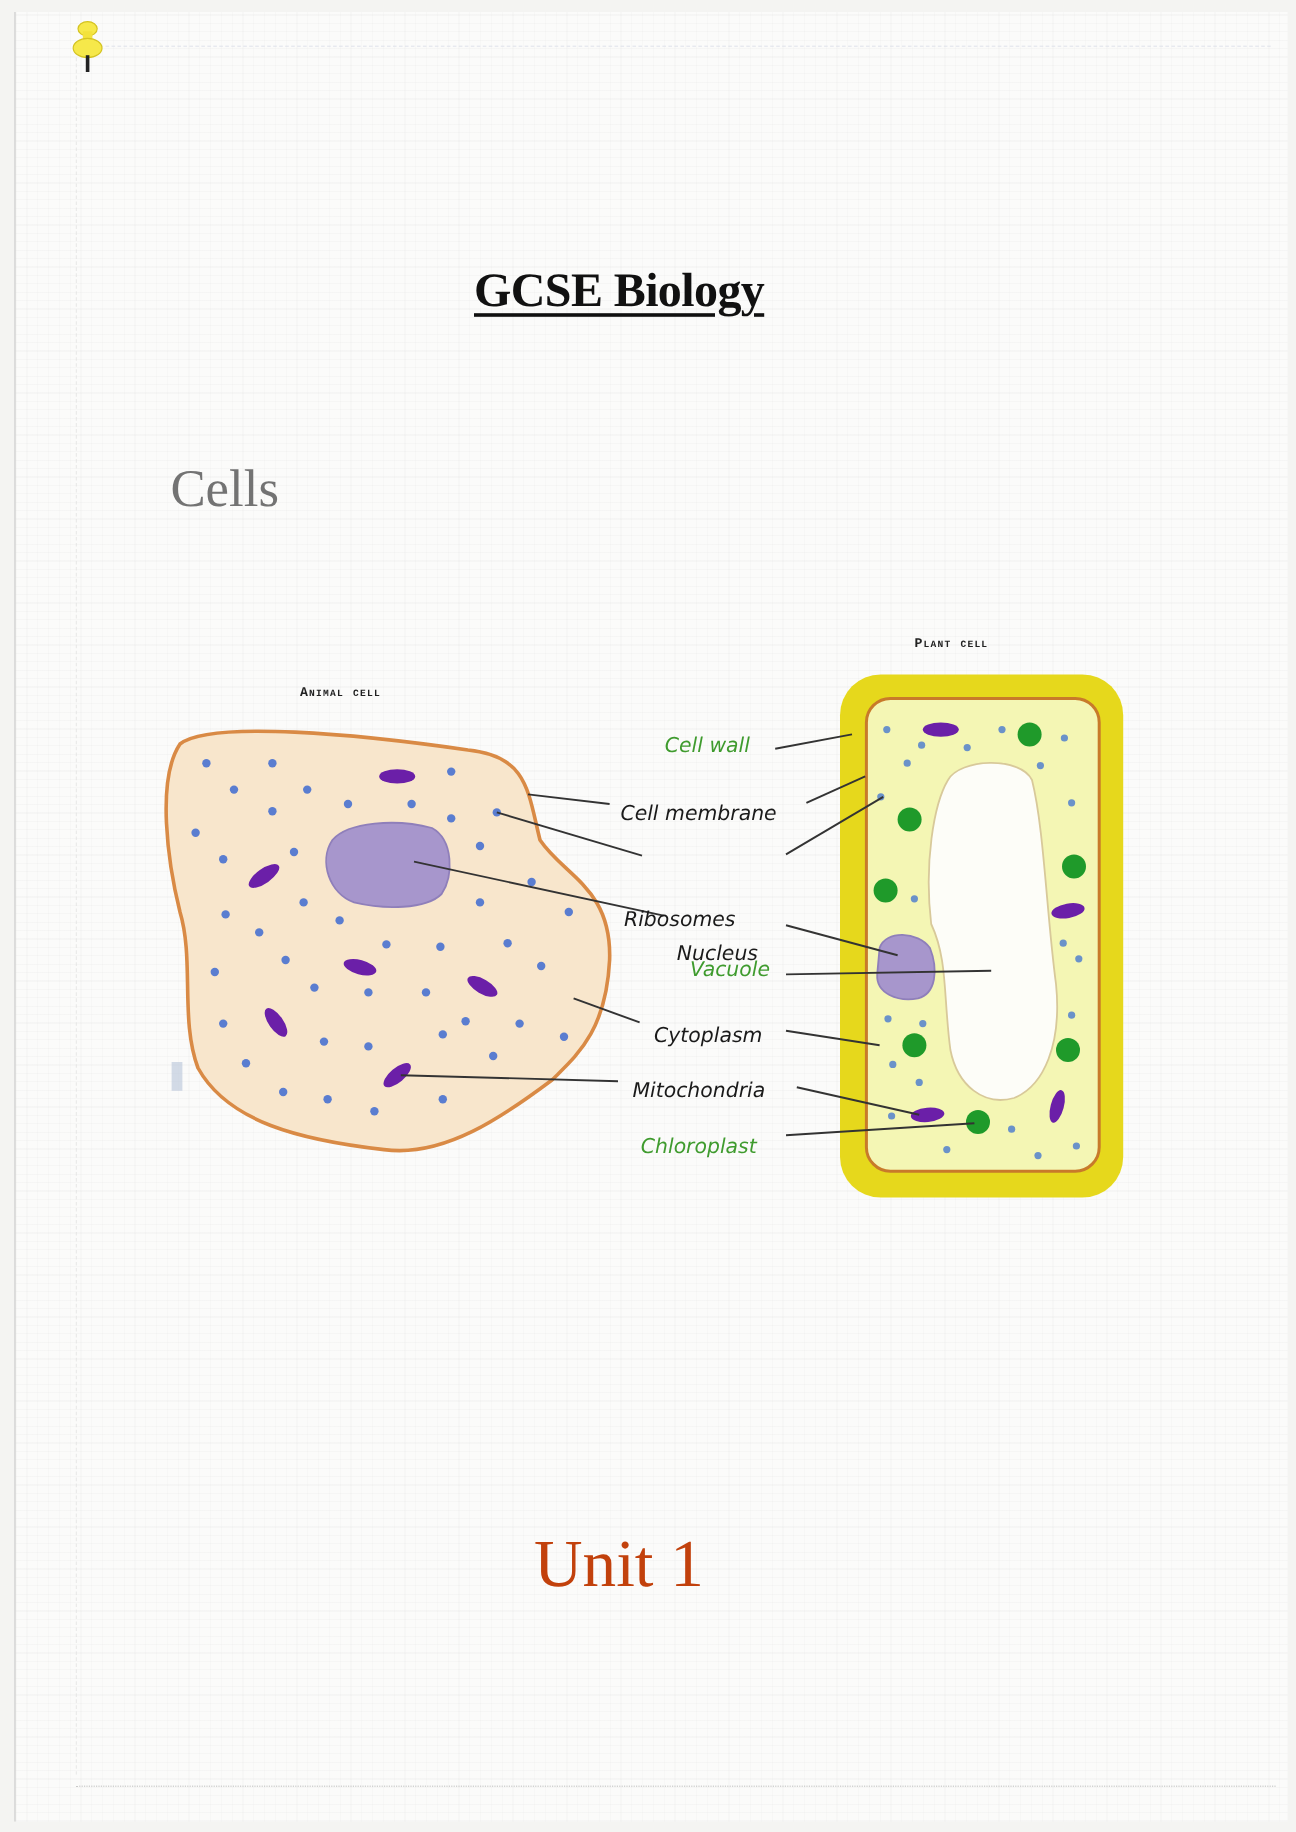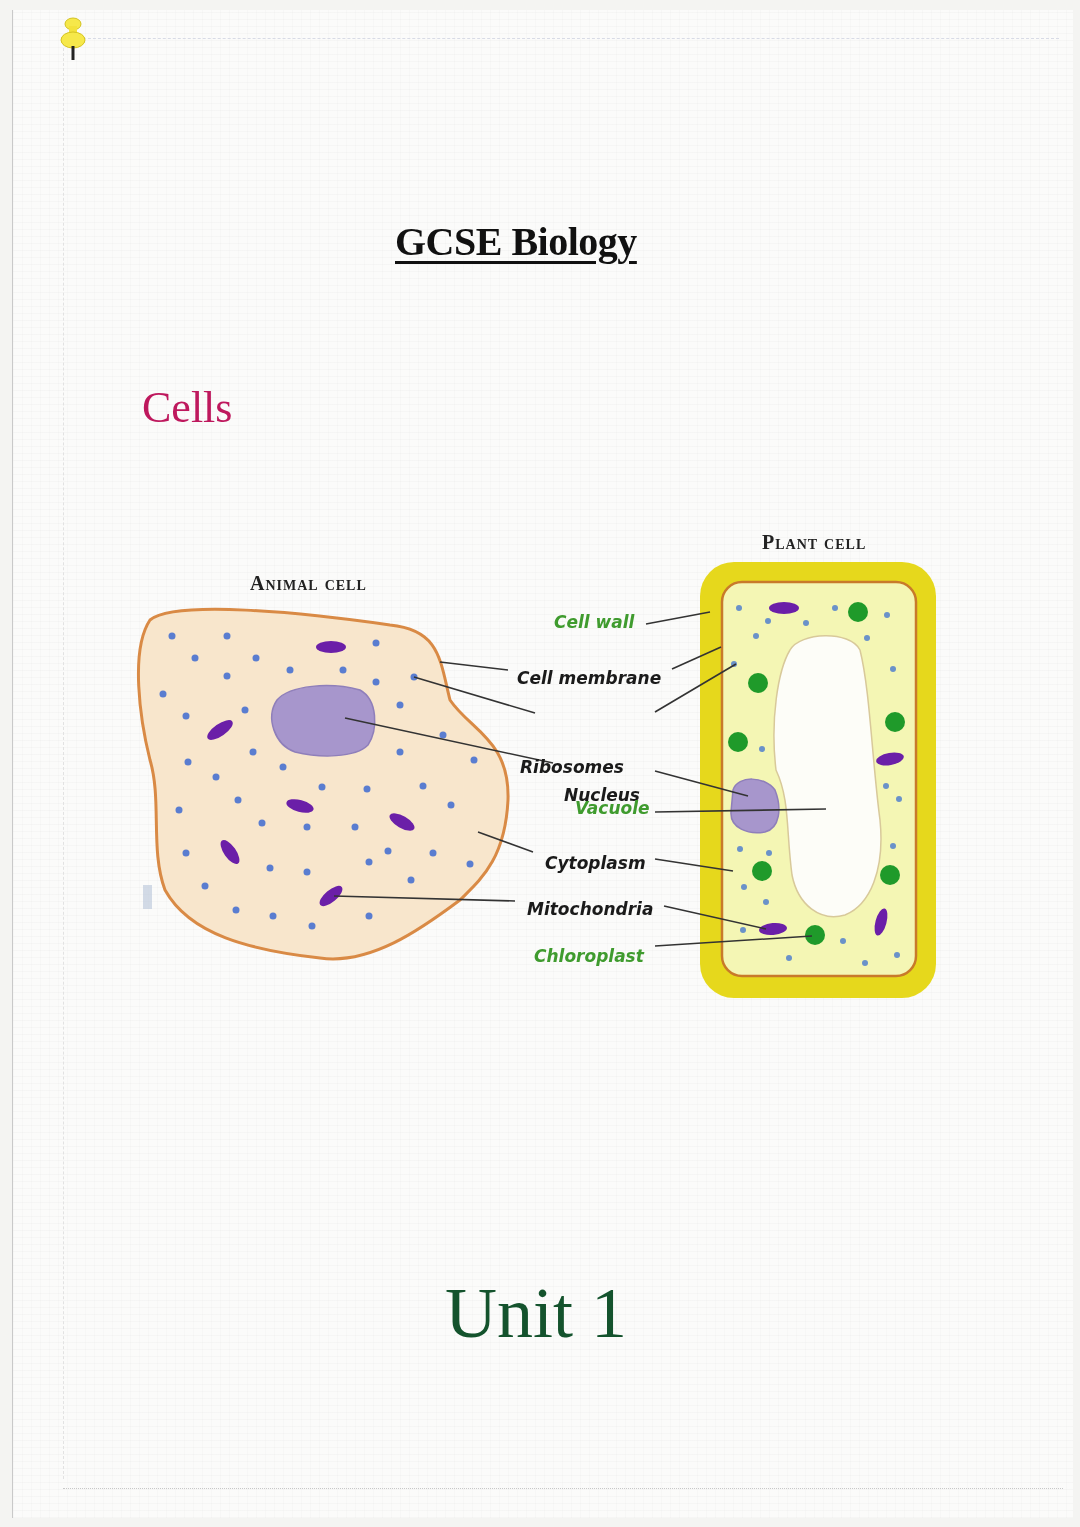--- a/index.html
+++ b/index.html
@@ -3,25 +3,25 @@
 <meta charset="utf-8">
 <style>
   html,body{margin:0;padding:0;}
   body{width:1080px;height:1527px;background:#f4f4f2;position:relative;overflow:hidden;font-family:"Liberation Serif",serif;}
   .page{position:absolute;left:12px;top:10px;width:1060px;height:1508px;background:#fbfbfa;border-left:1px solid #c9c9c9;
     background-image:repeating-linear-gradient(0deg,rgba(200,200,200,0.10) 0 1px,transparent 1px 7px),repeating-linear-gradient(90deg,rgba(200,200,200,0.08) 0 1px,transparent 1px 9px);}
   .inner-border{position:absolute;left:50px;top:28px;width:995px;height:1440px;border-top:1px dashed #d8dbe6;border-left:1px dashed #e2e2e2;}
   .wavy{position:absolute;left:50px;top:1470px;width:1000px;height:8px;border-bottom:1px dotted #c8c8c8;}
   .pin{position:absolute;left:58px;top:16px;width:30px;height:46px;}
   .title{position:absolute;left:395px;top:218px;font-family:"Liberation Serif",serif;font-weight:bold;font-size:40px;color:#111;text-decoration:underline;text-decoration-thickness:3px;text-underline-offset:6px;letter-spacing:-0.5px;}
-  .subtitle{position:absolute;left:142px;top:382px;font-family:"Liberation Serif",serif;font-size:44px;color:#be185d;}
-  .unit{position:absolute;left:445px;top:1272px;font-family:"Liberation Serif",serif;font-size:72px;color:#14532d;}
+  .subtitle{position:absolute;left:142px;top:382px;font-family:"Liberation Serif",serif;font-size:44px;color:#737373;}
+  .unit{position:absolute;left:445px;top:1272px;font-family:"Liberation Serif",serif;font-size:56px;color:#c2410c;}
   .diagram{position:absolute;left:0;top:0;width:1080px;height:1527px;}
-  .cap{position:absolute;font-family:Liberation Serif, serif;font-weight:bold;font-size:20px;color:#222;letter-spacing:1px;font-variant:small-caps;}
-  .lbl{position:absolute;font-family:"DejaVu Sans",sans-serif;font-style:italic;font-weight:bold;font-size:17px;color:#1a1a1a;white-space:nowrap;}
+  .cap{position:absolute;font-family:Liberation Mono, monospace;font-weight:bold;font-size:11px;color:#222;letter-spacing:1px;font-variant:small-caps;}
+  .lbl{position:absolute;font-family:"DejaVu Sans",sans-serif;font-style:italic;font-weight:normal;font-size:17px;color:#1a1a1a;white-space:nowrap;}
   .lbl.green{color:#3f9b2e;}
   .scan-mark{position:absolute;left:143px;top:885px;width:9px;height:24px;background:#b8c4d8;opacity:.6;}
 </style>
 </head>
 <body>
 
 <div class="page">
   <div class="inner-border"></div>
   <div class="wavy"></div>
 </div>

